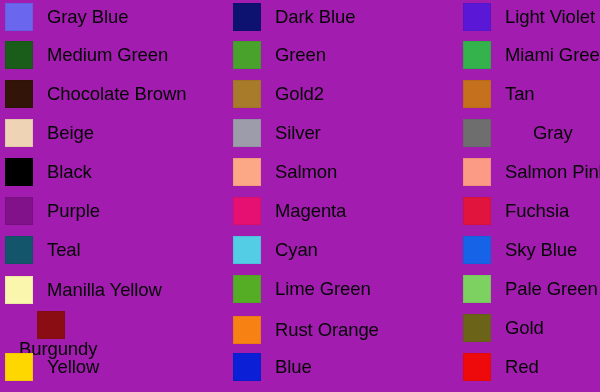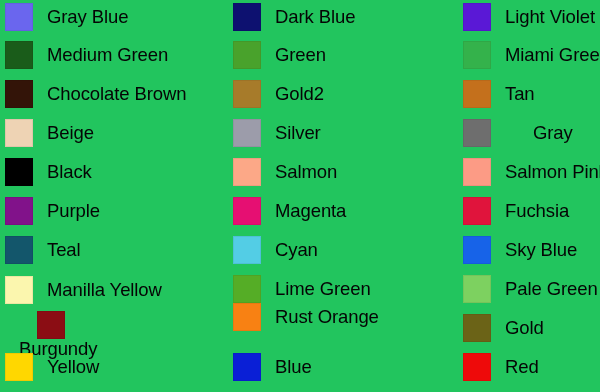--- a/index.html
+++ b/index.html
@@ -11,21 +11,21 @@
   body {
     width: 600px;
     height: 392px;
     overflow: hidden;
     font-family: "Liberation Sans", sans-serif;
   }
   #legend-grid {
     position: relative;
     width: 600px;
     height: 392px;
-    background: #22c55e;
+    background: #a21caf;
   }
   .legend-column {
     position: absolute;
     top: 0;
     height: 392px;
   }
   .legend-column.col-0 { left: 5px;   width: 228px; }
   .legend-column.col-1 { left: 233px; width: 230px; }
   .legend-column.col-2 { left: 463px; width: 137px; }
 
@@ -128,21 +128,21 @@
         <span class="swatch-label">Magenta</span>
       </div>
       <div class="legend-entry" style="top: 233.4px;">
         <span class="swatch" title="#53CDE5" style="background: rgb(83, 205, 229);"></span>
         <span class="swatch-label">Cyan</span>
       </div>
       <div class="legend-entry" style="top: 272.3px;">
         <span class="swatch" title="#55AD26" style="background: rgb(85, 173, 38);"></span>
         <span class="swatch-label">Lime Green</span>
       </div>
-      <div class="legend-entry" style="top: 300px;">
+      <div class="legend-entry" style="top: 313px;">
         <span class="swatch" title="#F88113" style="background: rgb(248, 129, 19);"></span>
         <span class="swatch-label">Rust Orange</span>
       </div>
       <div class="legend-entry" style="top: 350.1px;">
         <span class="swatch" title="#0A1FD6" style="background: rgb(10, 31, 214);"></span>
         <span class="swatch-label">Blue</span>
       </div>
       <div class="legend-entry" style="top: 389px;">
         <span class="swatch" title="#9DE0EA" style="background: rgb(157, 224, 234);"></span>
       </div>

